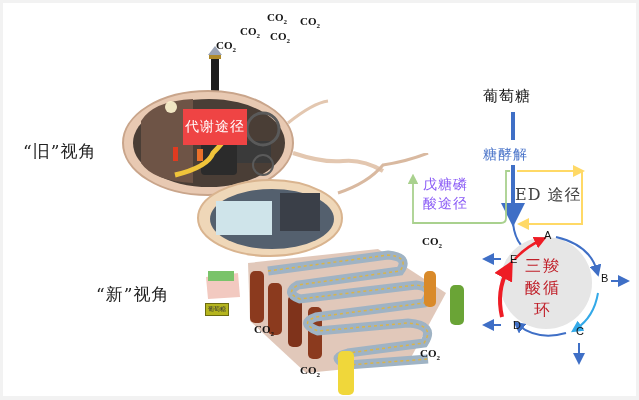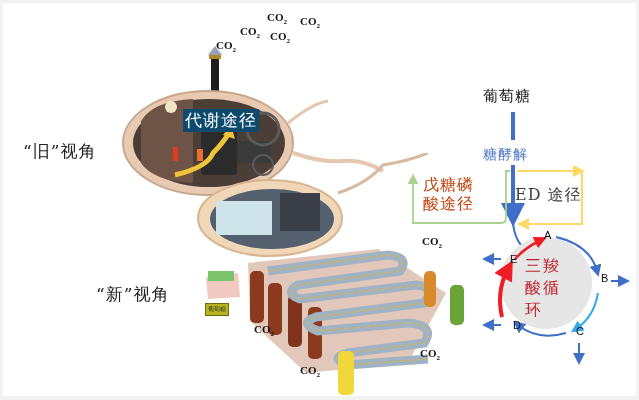--- a/index.html
+++ b/index.html
@@ -5,25 +5,25 @@
   html, body { margin:0; padding:0; }
   body { width:639px; height:400px; background:#f2f2f2; overflow:hidden; position:relative;
          font-family:"DejaVu Serif", serif; }
   .slide { position:absolute; left:3px; top:3px; width:633px; height:393px; background:#ffffff; }
   .abs { position:absolute; }
   .co2 { position:absolute; font-family:"Liberation Serif", serif; font-size:11px; color:#111; white-space:nowrap;font-weight:bold; }
   .co2 sub { font-size:7px; }
   .view-label { position:absolute; font-size:17px; color:#222; white-space:nowrap; letter-spacing:1px; }
   .glucose { position:absolute; font-size:15px; color:#111; letter-spacing:1px; }
   .glyc { position:absolute; font-size:14px; color:#4a74c9; letter-spacing:1px; }
-  .ppp { position:absolute; font-size:16px; color:#c2410c; line-height:19px; text-align:left; letter-spacing:1px; }
+  .ppp { position:absolute; font-size:14px; color:#8b5cf6; line-height:19px; text-align:left; letter-spacing:1px; }
   .ed { position:absolute; font-size:16px; color:#404040; letter-spacing:1px; white-space:nowrap; }
-  .tca { position:absolute; font-size:16px; color:#c0202a; line-height:22px; letter-spacing:2px; }
+  .tca { position:absolute; font-size:16px; color:#c0202a; line-height:22px; text-align:center; letter-spacing:2px; }
   .node { position:absolute; font-family:"Liberation Sans", sans-serif; font-size:11px; color:#111; }
-  .metab-label { position:absolute; background:#0c4a6e; color:#fff; font-size:17px; padding:0 2px; letter-spacing:1px; }
+  .metab-label { position:absolute; background:#ef4444; color:#fff; font-size:14px; padding:9px 2px; letter-spacing:1px; }
   .box-label { position:absolute; background:#b5b51e; color:#333; font-size:6px; padding:1px 2px; border:1px solid #6b6b10; }
 </style>
 </head>
 <body>
 
 <div class="slide">
 
   <svg class="abs" style="left:110px;top:40px" width="320" height="170" viewBox="0 0 320 170">
 
     <rect x="98" y="14" width="8" height="34" fill="#1d1d1d"></rect>

